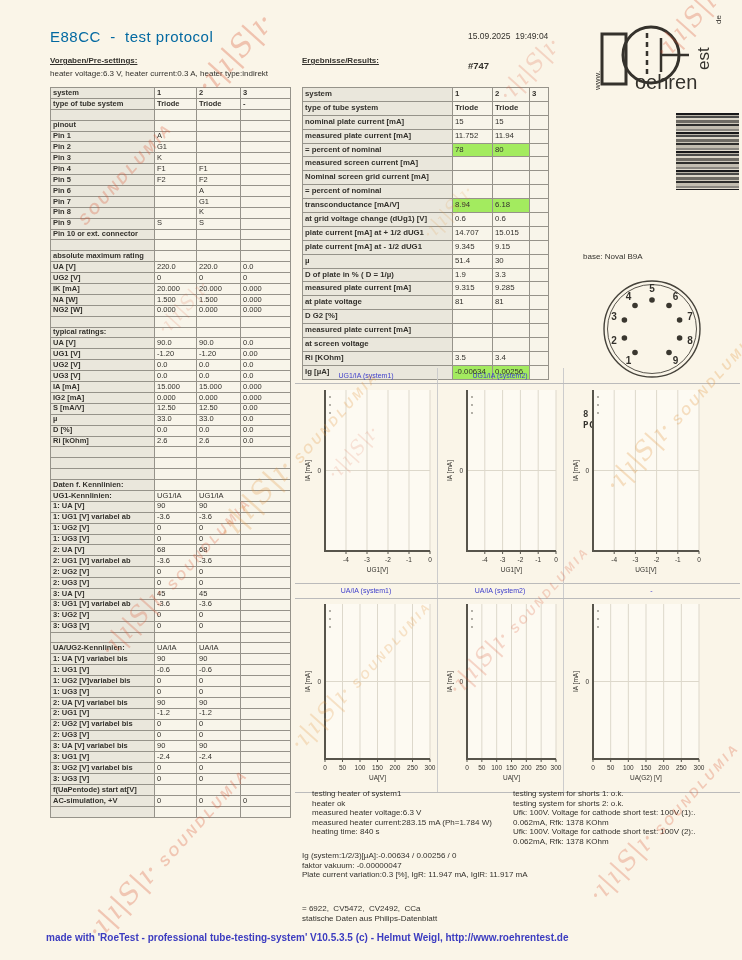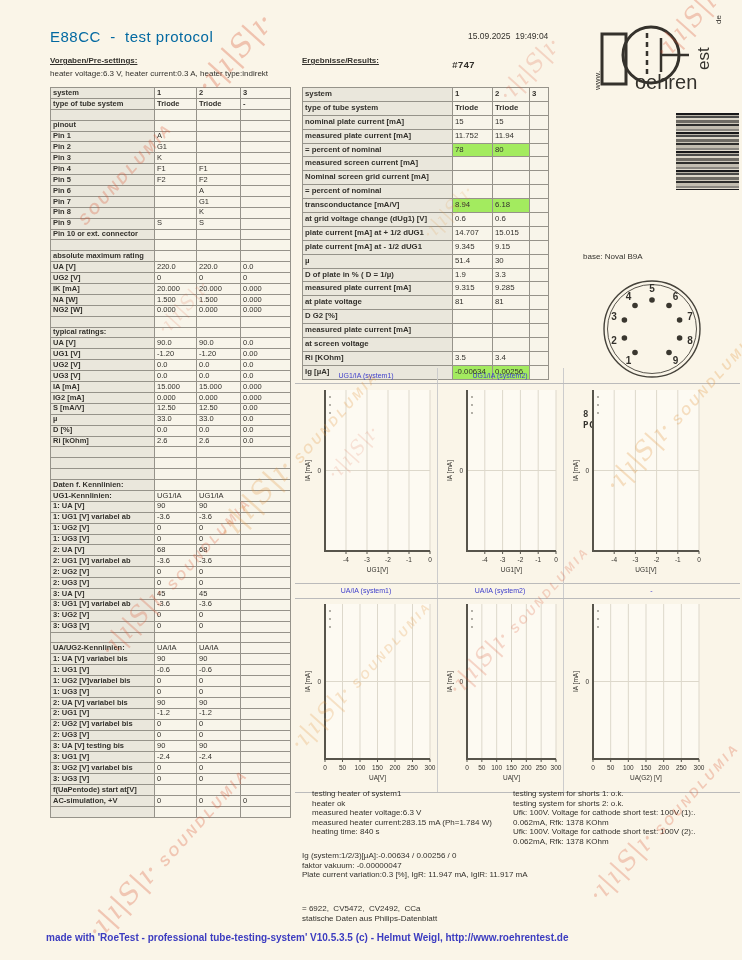--- a/index.html
+++ b/index.html
@@ -54,21 +54,21 @@
   .wm .txt{letter-spacing:3px;font-weight:bold;font-family:"Liberation Sans",sans-serif;}
 </style>
 </head>
 <body>
 
 <div class="abs title pre" style="left:50px;top:28px;">E88CC  -  test protocol</div>
 <div class="abs ts pre" style="left:468px;top:31px;">15.09.2025  19:49:04</div>
 <div class="abs ulbl" style="left:50px;top:56px;">Vorgaben/Pre-settings:</div>
 <div class="abs small" style="left:50px;top:69px;text-align:center;">heater voltage:6.3 V, heater current:0.3 A, heater type:indirekt</div>
 <div class="abs ulbl" style="left:302px;top:56px;">Ergebnisse/Results:</div>
-<div class="abs serial" style="left:452px;top:60px;font-family:Liberation Mono, monospace;">#747</div>
+<div class="abs serial" style="left:468px;top:60px;">#747</div>
 
 <div class="abs" style="left:588px;top:8px;width:150px;height:85px;">
   <svg width="150" height="85" viewBox="0 0 150 85">
     <rect x="14" y="26" width="24" height="50" fill="none" stroke="#35322c" stroke-width="3"></rect>
     <circle cx="63" cy="47" r="28" fill="none" stroke="#35322c" stroke-width="3"></circle>
     <line x1="59" y1="25" x2="59" y2="69" stroke="#35322c" stroke-width="2.5" stroke-dasharray="5,4"></line>
     <line x1="73" y1="30" x2="73" y2="64" stroke="#35322c" stroke-width="2.5"></line>
     <line x1="73" y1="47" x2="101" y2="47" stroke="#35322c" stroke-width="2.5"></line>
     <text x="47" y="81" font-size="20" fill="#2f2c27">oehren</text>
     <text transform="rotate(-90 121 62)" x="121" y="62" font-size="17" fill="#2f2c27">est</text>
@@ -441,21 +441,21 @@
         <td class="val">0</td>
         <td class="val"></td>
       </tr>
       <tr>
         <td class="lbl">2: UG3 [V]</td>
         <td class="val">0</td>
         <td class="val">0</td>
         <td class="val"></td>
       </tr>
       <tr>
-        <td class="lbl">3: UA [V] testing bis</td>
+        <td class="lbl">3: UA [V] variabel bis</td>
         <td class="val">90</td>
         <td class="val">90</td>
         <td class="val"></td>
       </tr>
       <tr>
         <td class="lbl">3: UG1 [V]</td>
         <td class="val">-2.4</td>
         <td class="val">-2.4</td>
         <td class="val"></td>
       </tr>

